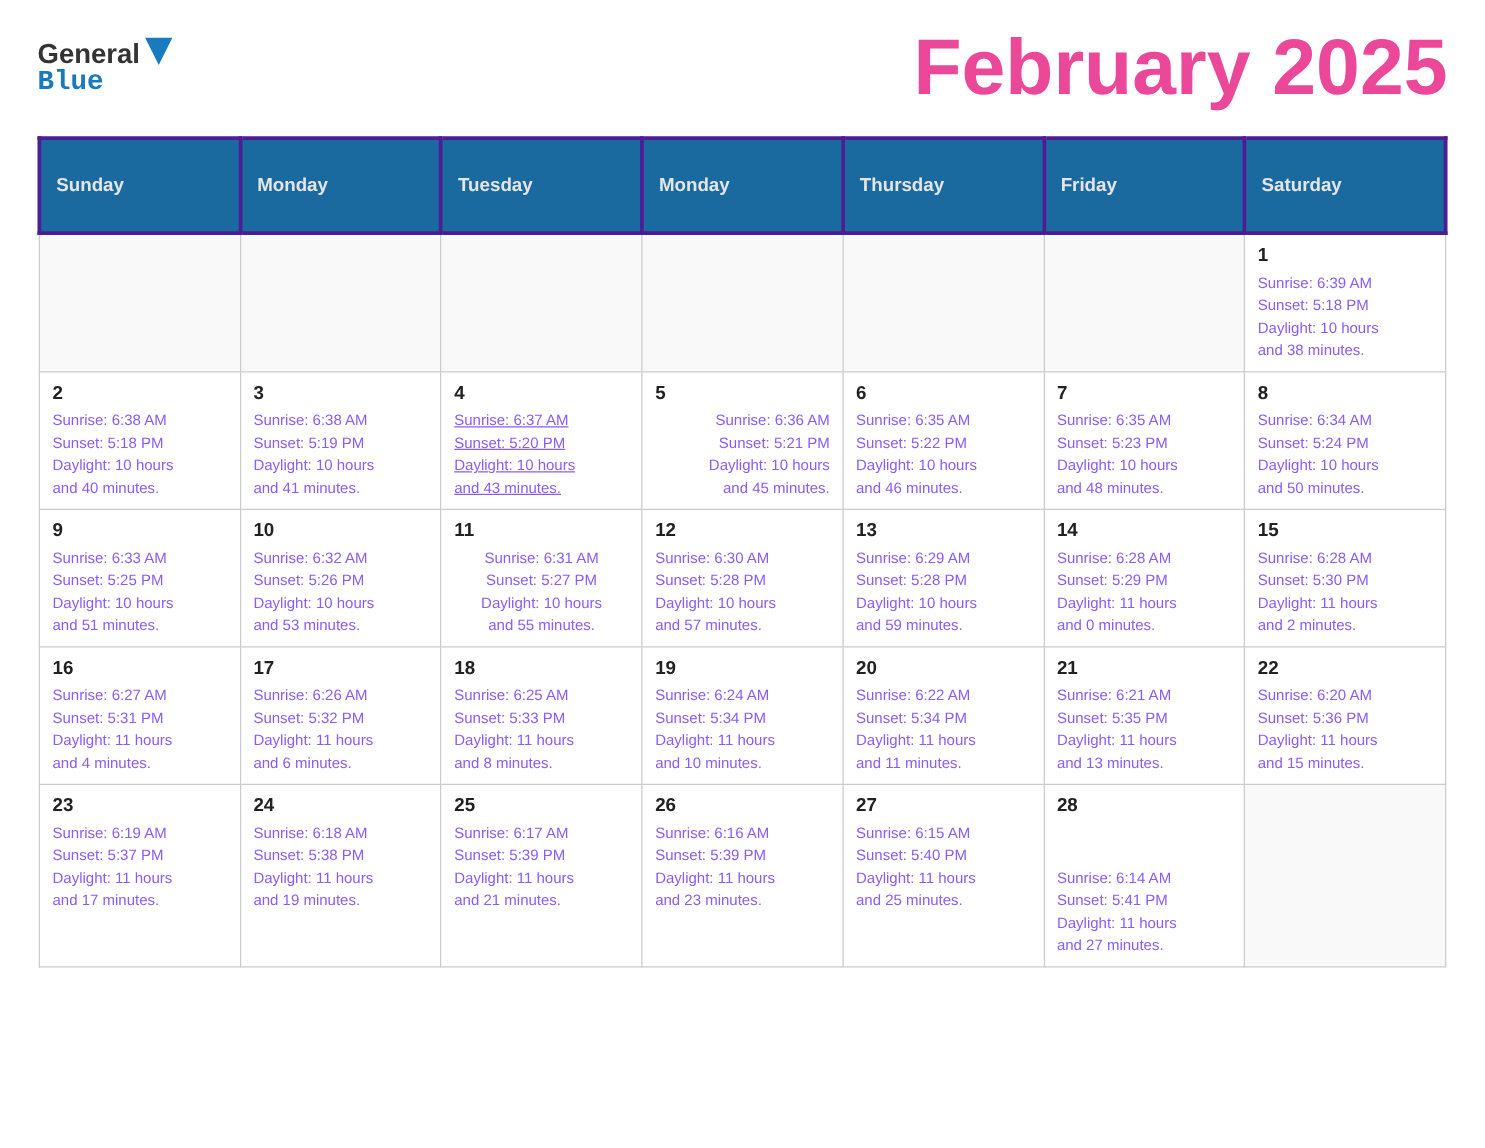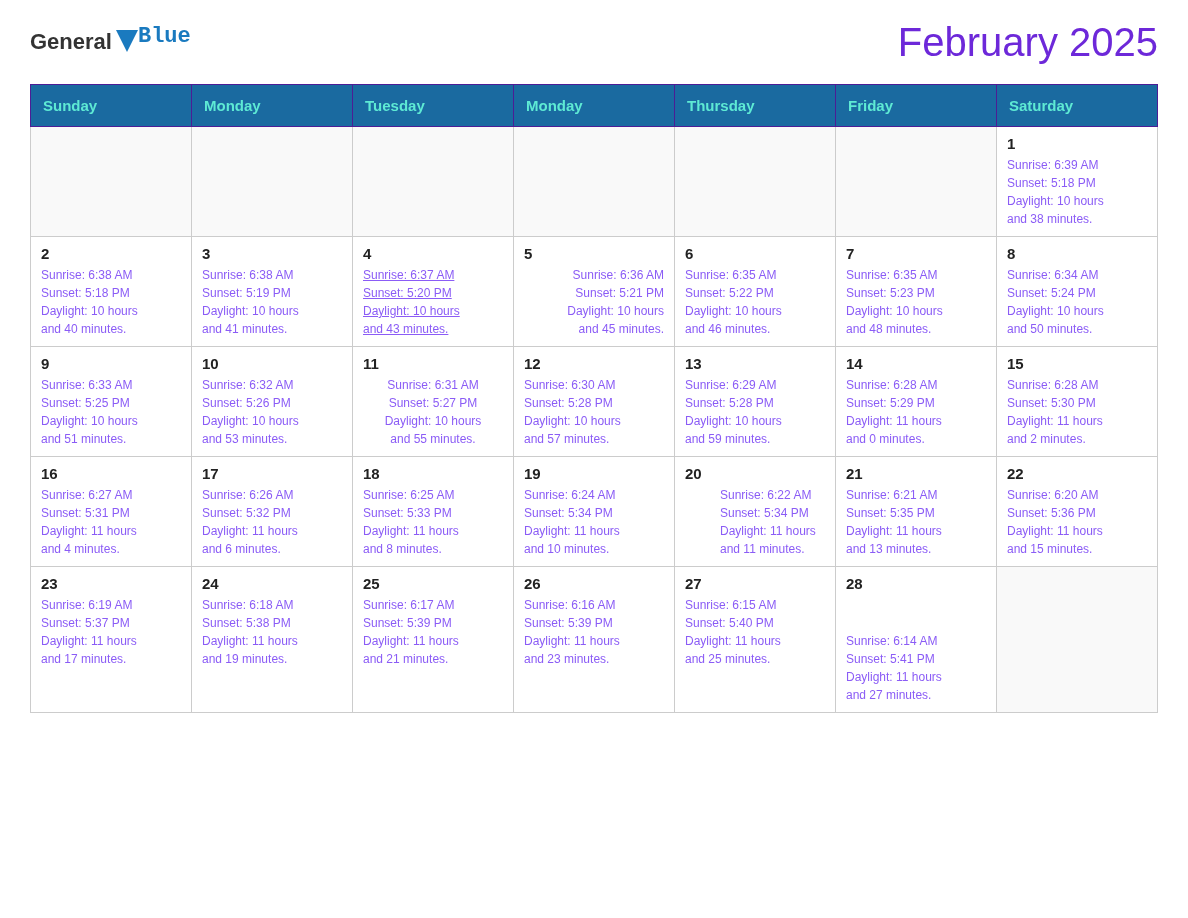--- a/index.html
+++ b/index.html
@@ -29,42 +29,42 @@
     }
     .logo-text-blue {
       font-size: 22px;
       font-weight: bold;
       color: #1a7abf;
     }
     .title-block {
       text-align: right;
     }
     .title-block h1 {
-      font-size: 40px;
-      font-weight: normal;
-      color: #6d28d9;
+      font-size: 63px;
+      font-weight: bold;
+      color: #ec4899;
       line-height: 1.1;
     }
     .title-block .subtitle {
       font-size: 20px;
       color: #444;
       margin-top: 4px;
     }
     .calendar {
       width: 100%;
       border-collapse: collapse;
     }
     .calendar thead th {
       background: #1a6aa0;
-      color: #5eead4;
+      color: #e5e5e5;
       font-size: 15px;
       font-weight: bold;
-      padding: 12px 12px;
+      padding: 28px 12px;
       text-align: left;
-      border: 1px solid #4c1d95;
+      border: 3px solid #4c1d95;
     }
     .calendar tbody td {
       vertical-align: top;
       border: 1px solid #ccc;
       padding: 8px 10px;
       width: calc(100% / 7);
       min-height: 100px;
       font-size: 13px;
       color: #222;
     }
@@ -84,21 +84,21 @@
     }
     .row-divider td {
       border-top: 2px solid #4a90c4;
     }
   </style>
 </head>
 <body>
 
 <div class="header">
   <div class="logo">
-    <div style="display:flex; flex-direction:row; align-items:flex-start;">
+    <div style="display:flex; flex-direction:column; align-items:flex-start;">
       <div style="display:flex; align-items:center;">
         <span class="logo-text-general">General</span>
         <div style="display:inline-block; margin-left:4px; margin-top:2px;">
           <svg width="22" height="22" viewBox="0 0 22 22">
             <polygon points="0,0 22,0 11,22" fill="#1a7abf"></polygon>
           </svg>
         </div>
       </div>
       <span class="logo-text-blue" style="margin-top:-4px;font-family:Liberation Mono, monospace;">Blue</span>
     </div>
@@ -262,21 +262,21 @@
         </td>
         <td>
           <div class="day-number">19</div>
           <div class="day-info" style="white-space: pre-line;">Sunrise: 6:24 AM
 Sunset: 5:34 PM
 Daylight: 11 hours
 and 10 minutes.</div>
         </td>
         <td>
           <div class="day-number">20</div>
-          <div class="day-info" style="white-space: pre-line; margin-left: 35px;">Sunrise: 6:22 AM
+          <div class="day-info" style="white-space: pre-line;">Sunrise: 6:22 AM
 Sunset: 5:34 PM
 Daylight: 11 hours
 and 11 minutes.</div>
         </td>
         <td>
           <div class="day-number">21</div>
           <div class="day-info" style="white-space: pre-line;">Sunrise: 6:21 AM
 Sunset: 5:35 PM
 Daylight: 11 hours
 and 13 minutes.</div>

